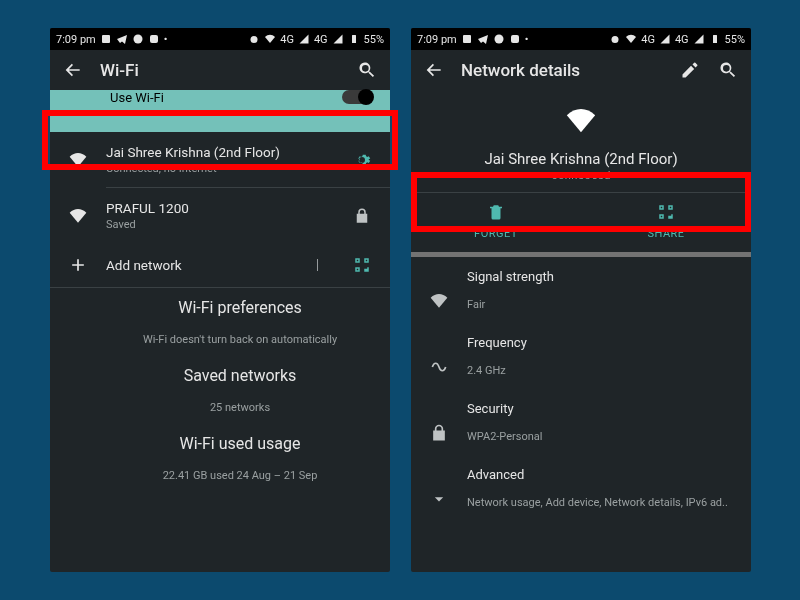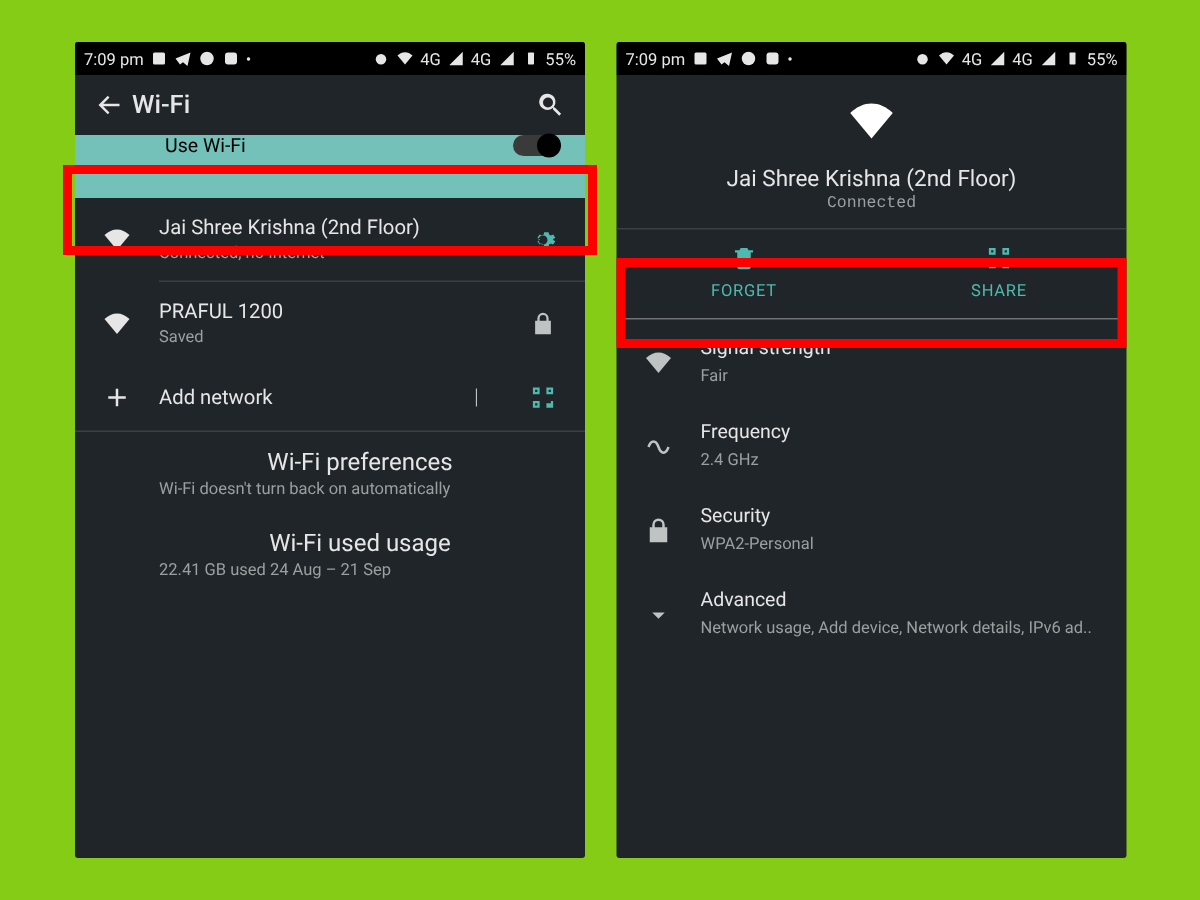--- a/index.html
+++ b/index.html
@@ -1,30 +1,30 @@
 <!DOCTYPE html>
 <html><head>
 <meta charset="utf-8">
 <style>
   * { margin:0; padding:0; box-sizing:border-box; font-family: Roboto, Arial, sans-serif; }
   body { background:#fff; width:800px; height:600px; position:relative; }
-  .stage { position:absolute; left:0; top:0; width:800px; height:600px; background:#84cc16; }
+  .stage { position:absolute; left:0; top:0; width:800px; height:600px; background:#0c4a6e; }
   .phone { position:absolute; width:340px; height:544px; top:28px; background:#1f2528; overflow:hidden; border-radius:2px; }
   #phone-left { left:50px; }
   #phone-right { left:411px; }
 
   
   .statusbar { height:22px; background:#000; color:#e6e6e6; display:flex; justify-content:space-between; align-items:center; font-size:11px; padding:0 6px; }
   .sb-left, .sb-right { display:flex; align-items:center; gap:4px; }
   .sb-icon { width:12px; height:12px; display:inline-flex; align-items:center; justify-content:center; }
   .sb-icon svg { width:12px; height:12px; fill:#e6e6e6; }
   .sb-text { font-size:11px; }
 
   
-  .appbar { height:40px; display:flex; align-items:center; padding:0 12px; gap:4px; color:#e6e6e6; }
+  .appbar { height:40px; display:flex; align-items:center; padding:0 12px; gap:16px; color:#e6e6e6; }
   .appbar .title { font-size:17px; font-weight:500; flex:1; }
   .appbar .icon, .row-icon { width:22px; height:22px; display:flex; align-items:center; justify-content:center; }
   .appbar .icon svg, .row-icon svg { width:20px; height:20px; fill:#e6e6e6; }
 
   
   .toggle-row { background:#74c1b9; height:42px; display:flex; align-items:flex-start; padding:0 18px 0 60px; color:#000; font-size:13px; justify-content:space-between; }
   .switch { width:30px; height:14px; border-radius:7px; background:#3a3a3a; position:relative; }
   .switch::after { content:""; position:absolute; width:16px; height:16px; border-radius:50%; background:#000; right:-2px; top:-1px; }
 
   
@@ -35,38 +35,38 @@
   .row .content .pri { font-size:13.5px; }
   .row .content .sec { font-size:11px; color:#9aa0a1; margin-top:2px; }
   .row .trail { width:24px; display:flex; justify-content:center; }
   .row .trail svg { width:18px; height:18px; fill:#4fb9af; }
   .row .trail.gray svg { fill:#bfc3c4; }
   .divider { height:1px; background:#3a4144; margin-left:56px; }
   .divider-full { height:1px; background:#3a4144; }
 
   .sub-row { padding:10px 16px 10px 56px; color:#e6e6e6; }
   .sub-row .pri { font-size:16px;text-align:center; }
-  .sub-row .sec { font-size:11px; color:#9aa0a1; margin-top:2px; }
+  .sub-row .sec { font-size:11px; color:#9aa0a1; margin-top:16px;text-align:center; }
 
   
   .net-hero { text-align:center; padding:14px 0 10px; color:#e6e6e6; }
   .net-hero .big-icon svg { width:34px; height:34px; fill:#fff; }
   .net-hero .ssid { font-size:15px; margin-top:8px; }
   .net-hero .status { font-size:11px; color:#9aa0a1; margin-top:2px;font-family:Liberation Mono, monospace; }
 
-  .action-row { display:flex; border-top:1px solid #3a4144; border-bottom:1px solid #737373; }
+  .action-row { display:flex; border-top:1px solid #3a4144; border-bottom:5px solid #737373; }
   .action { flex:1; text-align:center; padding:10px 0 12px; color:#4fb9af; font-size:11px; letter-spacing:0.5px; }
   .action .aicon { display:block; margin:0 auto 6px; width:18px; height:18px; }
   .action .aicon svg { width:18px; height:18px; fill:#4fb9af; }
 
-  .detail-row { display:flex; align-items:center; padding:12px 16px; gap:16px; color:#e6e6e6; }
+  .detail-row { display:flex; align-items:flex-end; padding:12px 16px; gap:16px; color:#e6e6e6; }
   .detail-row .dicon { width:24px; display:flex; justify-content:center; padding-top:2px; }
   .detail-row .dicon svg { width:20px; height:20px; fill:#bfc3c4; }
   .detail-row .dcontent .pri { font-size:13px; }
-  .detail-row .dcontent .sec { font-size:11px; color:#9aa0a1; margin-top:4px; }
+  .detail-row .dcontent .sec { font-size:11px; color:#9aa0a1; margin-top:14px; }
 
   
   .highlight { position:absolute; border:6px solid #ff0000; pointer-events:none; }
   #hl-left { left:42px; top:110px; width:356px; height:60px; }
   #hl-right { left:411px; top:172px; width:340px; height:60px; }
 </style>
 </head>
 <body>
 <div class="stage">
 
@@ -203,20 +203,24 @@
           </svg>
         </span>
   </div>
   <div class="divider-full"></div>
 
   <div class="sub-row">
     <div class="pri">Wi-Fi preferences</div>
     <div class="sec">Wi-Fi doesn't turn back on automatically</div>
   </div>
   <div class="sub-row">
+    <div class="pri">Saved networks</div>
+    <div class="sec">25 networks</div>
+  </div>
+  <div class="sub-row">
     <div class="pri">Wi-Fi used usage</div>
     <div class="sec">22.41 GB used 24 Aug – 21 Sep</div>
   </div>
 </div>
 
 <div class="phone" id="phone-right">
   <div class="statusbar">
     <div class="sb-left">
       <span class="sb-text">7:09 pm</span>
       <span class="sb-icon">
@@ -266,20 +270,38 @@
           </span>
       <span class="sb-icon">
             <svg viewBox="0 0 24 24">
               <rect x="8" y="4" width="8" height="16" rx="1"></rect>
             </svg>
           </span>
       <span class="sb-text">55%</span>
     </div>
   </div>
 
+  <div class="appbar">
+    <span class="icon">
+          <svg viewBox="0 0 24 24">
+            <path d="M20 11H7l5-5-1.4-1.4L3.2 12l7.4 7.4L12 18l-5-5h13z"></path>
+          </svg>
+        </span>
+    <span class="title">Network details</span>
+    <span class="icon">
+          <svg viewBox="0 0 24 24">
+            <path d="M3 17.25V21h3.75L17 10.75l-3.75-3.75L3 17.25zM20.7 7a1 1 0 000-1.4l-2.3-2.3a1 1 0 00-1.4 0L15 5.3 18.7 9 20.7 7z"></path>
+          </svg>
+        </span>
+    <span class="icon">
+          <svg viewBox="0 0 24 24">
+            <path d="M15.5 14h-.8l-.3-.3a6.5 6.5 0 10-.7.7l.3.3v.8l5 5 1.5-1.5-5-5zM10 14a4 4 0 110-8 4 4 0 010 8z"></path>
+          </svg>
+        </span>
+  </div>
 
   <div class="net-hero">
     <span class="big-icon"><svg viewBox="0 0 24 24">
             <path d="M2 8c6-6 14-6 20 0l-10 12z"></path>
           </svg></span>
     <div class="ssid">Jai Shree Krishna (2nd Floor)</div>
     <div class="status">Connected</div>
   </div>
 
   <div class="action-row">

